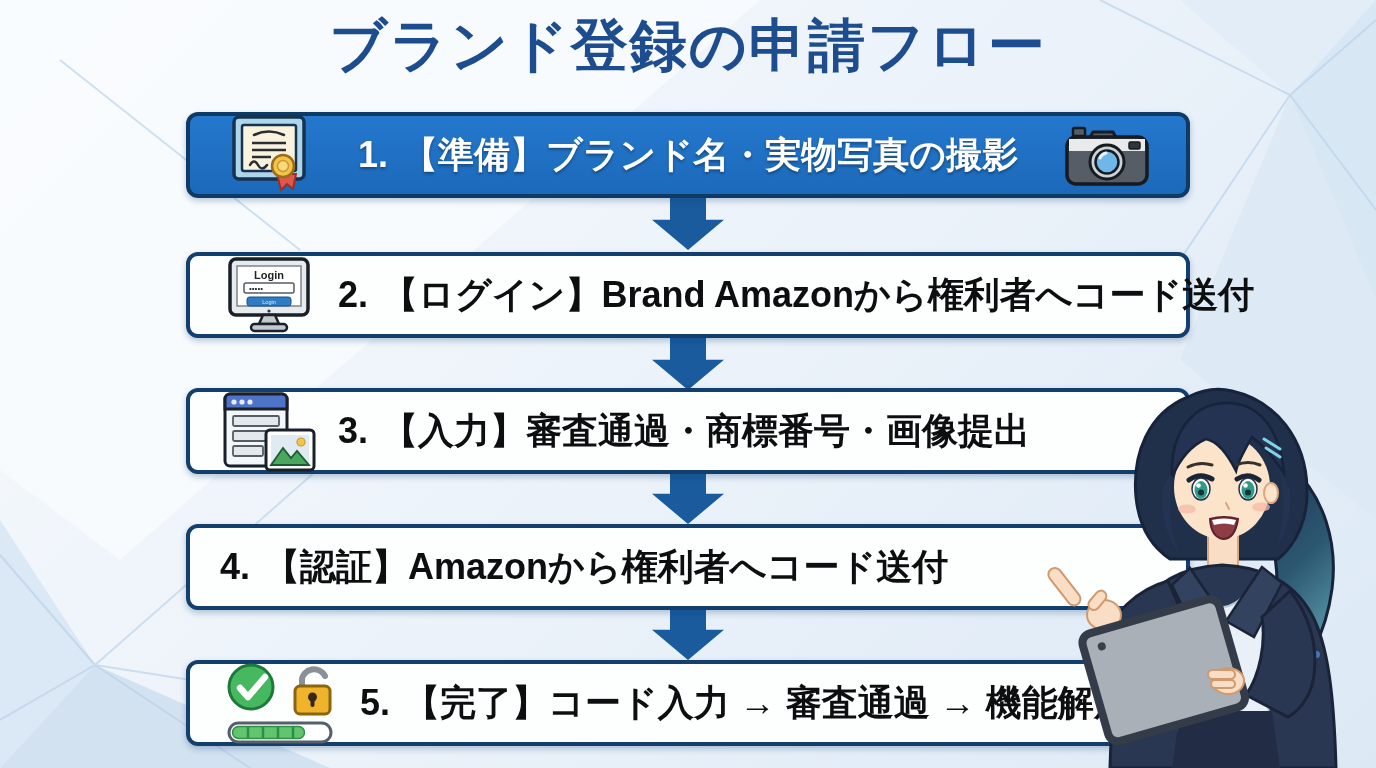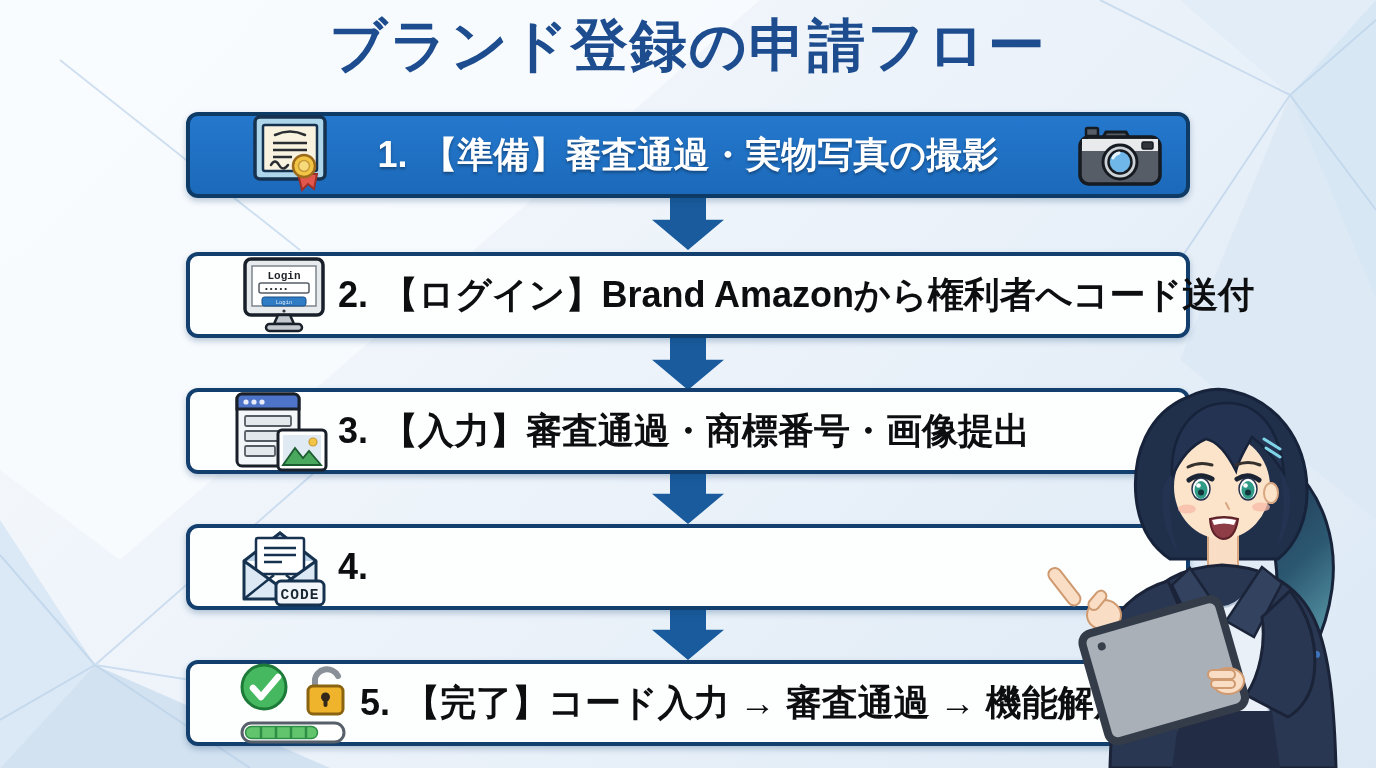--- a/index.html
+++ b/index.html
@@ -8,21 +8,21 @@
           background:linear-gradient(135deg,#f7fafd 0%,#edf3fa 45%,#dce9f5 100%);}
   .bg{position:absolute;inset:0;z-index:0;}
   .title{position:absolute;top:8px;left:0;width:100%;margin:0;text-align:center;z-index:2;
          font-size:57px;font-weight:800;color:#1d4d8f;letter-spacing:2px;}
   .step{position:absolute;left:186px;width:1004px;height:86px;z-index:2;box-sizing:border-box;
         display:flex;align-items:center;padding:0 20px;border-radius:12px;
         background:#fdfefe;border:4px solid #123f6e;
         box-shadow:0 3px 6px rgba(18,63,110,.28);}
   .step1{top:112px;background:linear-gradient(180deg,#2478cd,#1c69ba);border-color:#0e3a66;}
   .step2{top:252px;} .step3{top:388px;} .step4{top:524px;} .step5{top:660px;}
-  .icon-wrap{flex:0 0 auto;display:flex;align-items:center;justify-content:flex-end;width:118px;font-family:Liberation Mono, monospace;}
+  .icon-wrap{flex:0 0 auto;display:flex;align-items:center;justify-content:center;width:118px;}
   .step5 .icon-wrap{width:140px;}
   .txt{flex:1;display:flex;align-items:baseline;font-size:36px;font-weight:800;color:#0d0e10;
        white-space:nowrap;line-height:1;}
   .txt .num{margin-right:14px;}
   .step1 .txt{justify-content:center;color:#fff;text-shadow:0 2px 3px rgba(0,0,0,.35);}
   .step2 .txt,.step3 .txt,.step4 .txt,.step5 .txt{margin-left:10px;}
   .arrow{position:absolute;left:652px;width:72px;height:52px;z-index:1;background:#195b9d;
          clip-path:polygon(25% 0,75% 0,75% 42%,100% 42%,50% 100%,0 42%,25% 42%);}
   .a1{top:198px;} .a2{top:338px;} .a3{top:472px;} .a4{top:608px;}
   .chara{position:absolute;left:1040px;top:375px;width:336px;height:393px;z-index:3;}
@@ -65,21 +65,21 @@
         <line x1="21" y1="36" x2="55" y2="36" stroke="#2a2e33" stroke-width="2.5"></line>
         <line x1="21" y1="43" x2="40" y2="43" stroke="#2a2e33" stroke-width="2.5"></line>
         <path d="M19,51 q4,-7 8,0 t9,0" fill="none" stroke="#2a2e33" stroke-width="2.5" stroke-linecap="round"></path>
         <path d="M46,60 l4,16 6,-6 6,5 3,-15 z" fill="#e2574c" stroke="#9c2f27" stroke-width="2"></path>
         <circle cx="52" cy="52" r="11" fill="#f3c545" stroke="#9c6b1c" stroke-width="2.5"></circle>
         <circle cx="52" cy="52" r="5.5" fill="#f8da7a" stroke="#c89a3a" stroke-width="1.5"></circle>
       </svg>
     </span>
     <span class="txt">
       <span class="num">1.</span>
-      <span>【準備】審査通過・実物写真の撮影</span>
+      <span>【準備】ブランド名・実物写真の撮影</span>
     </span>
     <span class="icon-wrap">
       <svg width="92" height="70" viewBox="0 0 92 70">
         <path d="M32,12 h20 l5,9 h-30 z" fill="#565d66" stroke="#161a21" stroke-width="3"></path>
         <rect x="12" y="8" width="12" height="8" rx="1.5" fill="#565d66" stroke="#161a21" stroke-width="2.5"></rect>
         <rect x="6" y="17" width="80" height="47" rx="9" fill="#565d66" stroke="#161a21" stroke-width="3.5"></rect>
         <path d="M8,19 h76 v12 h-76 z" fill="#e8eaec"></path>
         <rect x="68" y="22" width="11" height="7" rx="1.5" fill="#30353c" stroke="#161a21" stroke-width="1.5"></rect>
         <circle cx="46" cy="42" r="17" fill="#cdd2d6" stroke="#161a21" stroke-width="3"></circle>
         <circle cx="46" cy="42" r="11.5" fill="#6fb7e8" stroke="#161a21" stroke-width="2.5"></circle>
@@ -132,35 +132,23 @@
     </span>
     <span class="txt">
       <span class="num">3.</span>
       <span>【入力】審査通過・商標番号・画像提出</span>
     </span>
   </section>
 
   <div class="arrow a3"></div>
 
   <section class="step step4">
-    <span class="icon-wrap">
-      <svg width="94" height="84" viewBox="0 0 94 84">
-        <path d="M10,36 L46,8 L82,36" fill="#bcd4ea" stroke="#16324f" stroke-width="3"></path>
-        <rect x="22" y="13" width="48" height="36" rx="2" fill="#ffffff" stroke="#16324f" stroke-width="2.5"></rect>
-        <line x1="30" y1="23" x2="62" y2="23" stroke="#16324f" stroke-width="2.5"></line>
-        <line x1="30" y1="30" x2="62" y2="30" stroke="#16324f" stroke-width="2.5"></line>
-        <line x1="30" y1="37" x2="48" y2="37" stroke="#16324f" stroke-width="2.5"></line>
-        <path d="M10,36 L10,74 L82,74 L82,36 L46,62 Z" fill="#dce9f5" stroke="#16324f" stroke-width="3" stroke-linejoin="round"></path>
-        <path d="M10,74 L40,50 M82,74 L52,50" fill="none" stroke="#16324f" stroke-width="2.5"></path>
-        <rect x="42" y="56" width="48" height="24" rx="5" fill="#f2f6fa" stroke="#16324f" stroke-width="3"></rect>
-        <text x="66" y="73.5" text-anchor="middle" font-size="14.5" font-weight="bold" fill="#1a2733" letter-spacing="1">CODE</text>
-      </svg>
-    </span>
     <span class="txt">
       <span class="num">4.</span>
+      <span>【認証】Amazonから権利者へコード送付</span>
     </span>
   </section>
 
   <div class="arrow a4"></div>
 
   <section class="step step5">
     <span class="icon-wrap">
       <svg width="114" height="84" viewBox="0 0 114 84">
         <circle cx="28" cy="26" r="22" fill="#45b860" stroke="#1e7a38" stroke-width="3"></circle>
         <path d="M17,27 l8,9 L42,16" fill="none" stroke="#ffffff" stroke-width="6.5" stroke-linecap="round" stroke-linejoin="round"></path>

